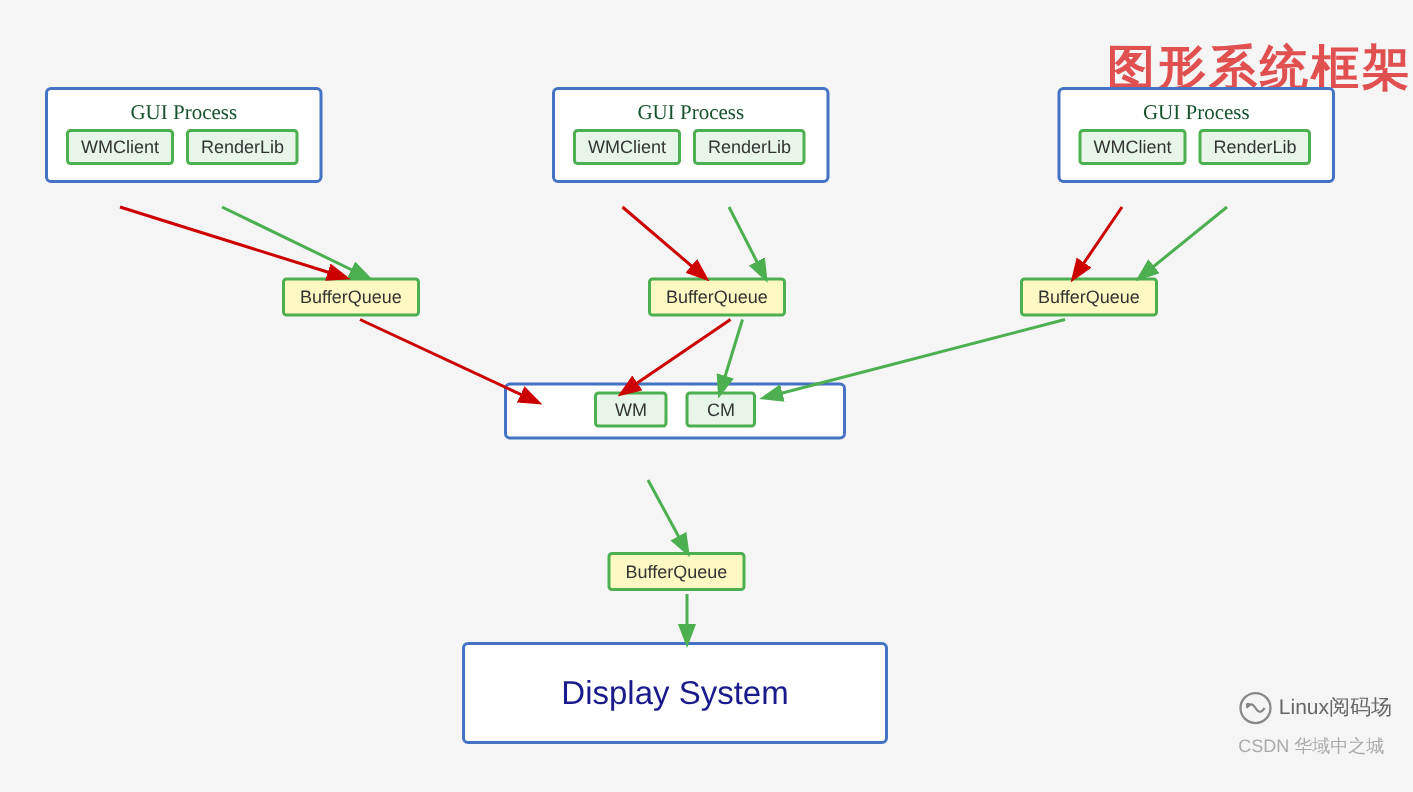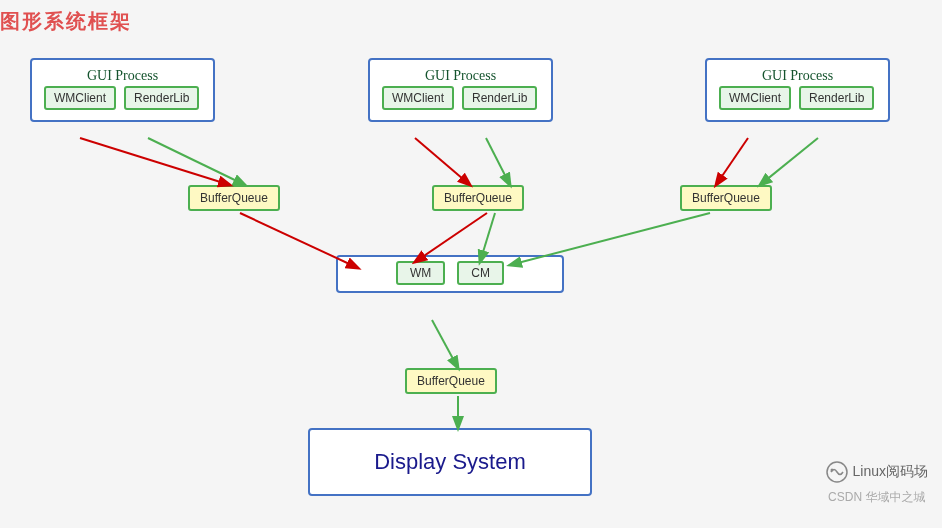--- a/index.html
+++ b/index.html
@@ -14,25 +14,25 @@
     }
 
     #diagram-container {
       width: 942px;
       height: 528px;
       background: #f5f5f5;
       position: relative;
     }
 
     .title {
-      text-align: left;
-      font-size: 20px;
+      text-align: right;
+      font-size: 32px;
       font-weight: bold;
       color: #e05050;
-      padding-top: 8px;
+      padding-top: 24px;
       letter-spacing: 2px;
     }
 
     
     .gui-box {
       position: absolute;
       border: 2px solid #4472c4;
       border-radius: 4px;
       background: white;
       padding: 8px 12px 10px 12px;
@@ -182,21 +182,21 @@
       <div class="wm-cm-box">CM</div>
     </div>
   </div>
 
   <div class="bq-box" style="left:405px; top:368px;">BufferQueue</div>
 
   <div class="display-system-box" style="left:308px; top:428px; width:284px; height:68px;">
     <span>Display System</span>
   </div>
 
-  <div class="watermark" style="bottom:22px; right:14px; display:flex; flex-direction:column; align-items:center;">
+  <div class="watermark" style="bottom:22px; right:14px; display:flex; flex-direction:column; align-items:flex-start;">
     <div style="display:flex; align-items:center; gap:5px;">
 
       <svg width="22" height="22" viewBox="0 0 22 22">
         <circle cx="11" cy="11" r="10" fill="none" stroke="#888" stroke-width="1.5"></circle>
         <path d="M5 11 Q8 6 11 11 Q14 16 17 11" fill="none" stroke="#888" stroke-width="1.5"></path>
         <circle cx="6" cy="9" r="1.5" fill="#888"></circle>
       </svg>
       <span style="font-size:14px; color:#666;">Linux阅码场</span>
     </div>
     <span style="font-size:12px; color:#aaa; margin-top:2px;">CSDN 华域中之城</span>

